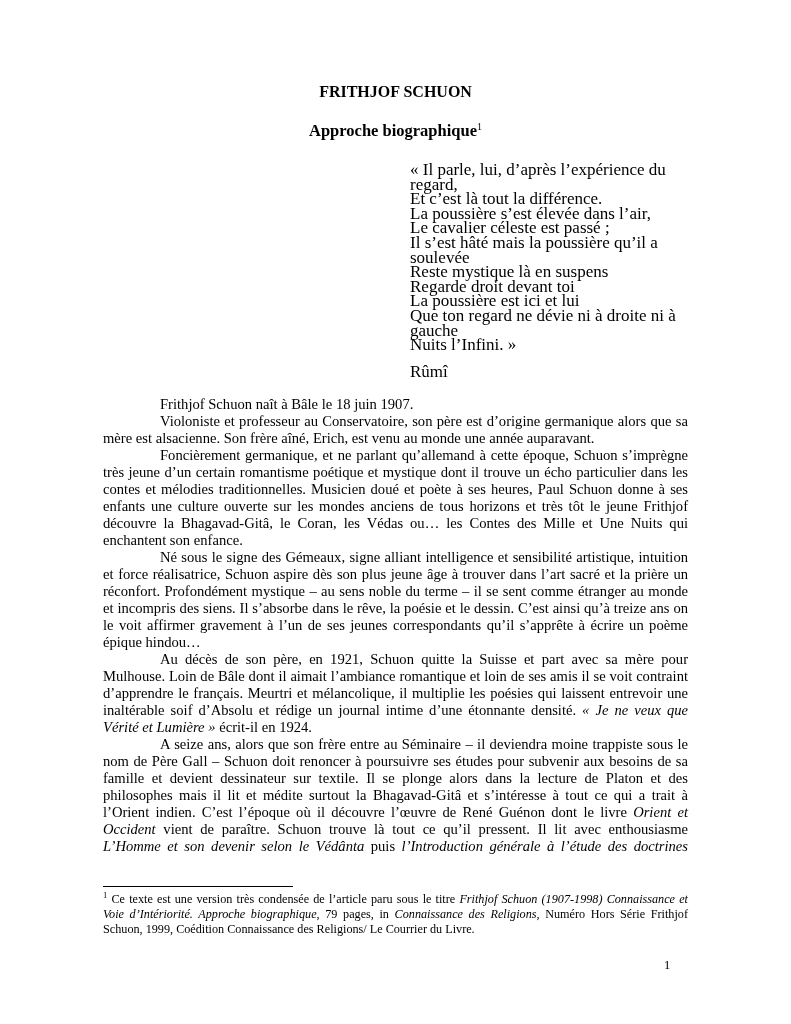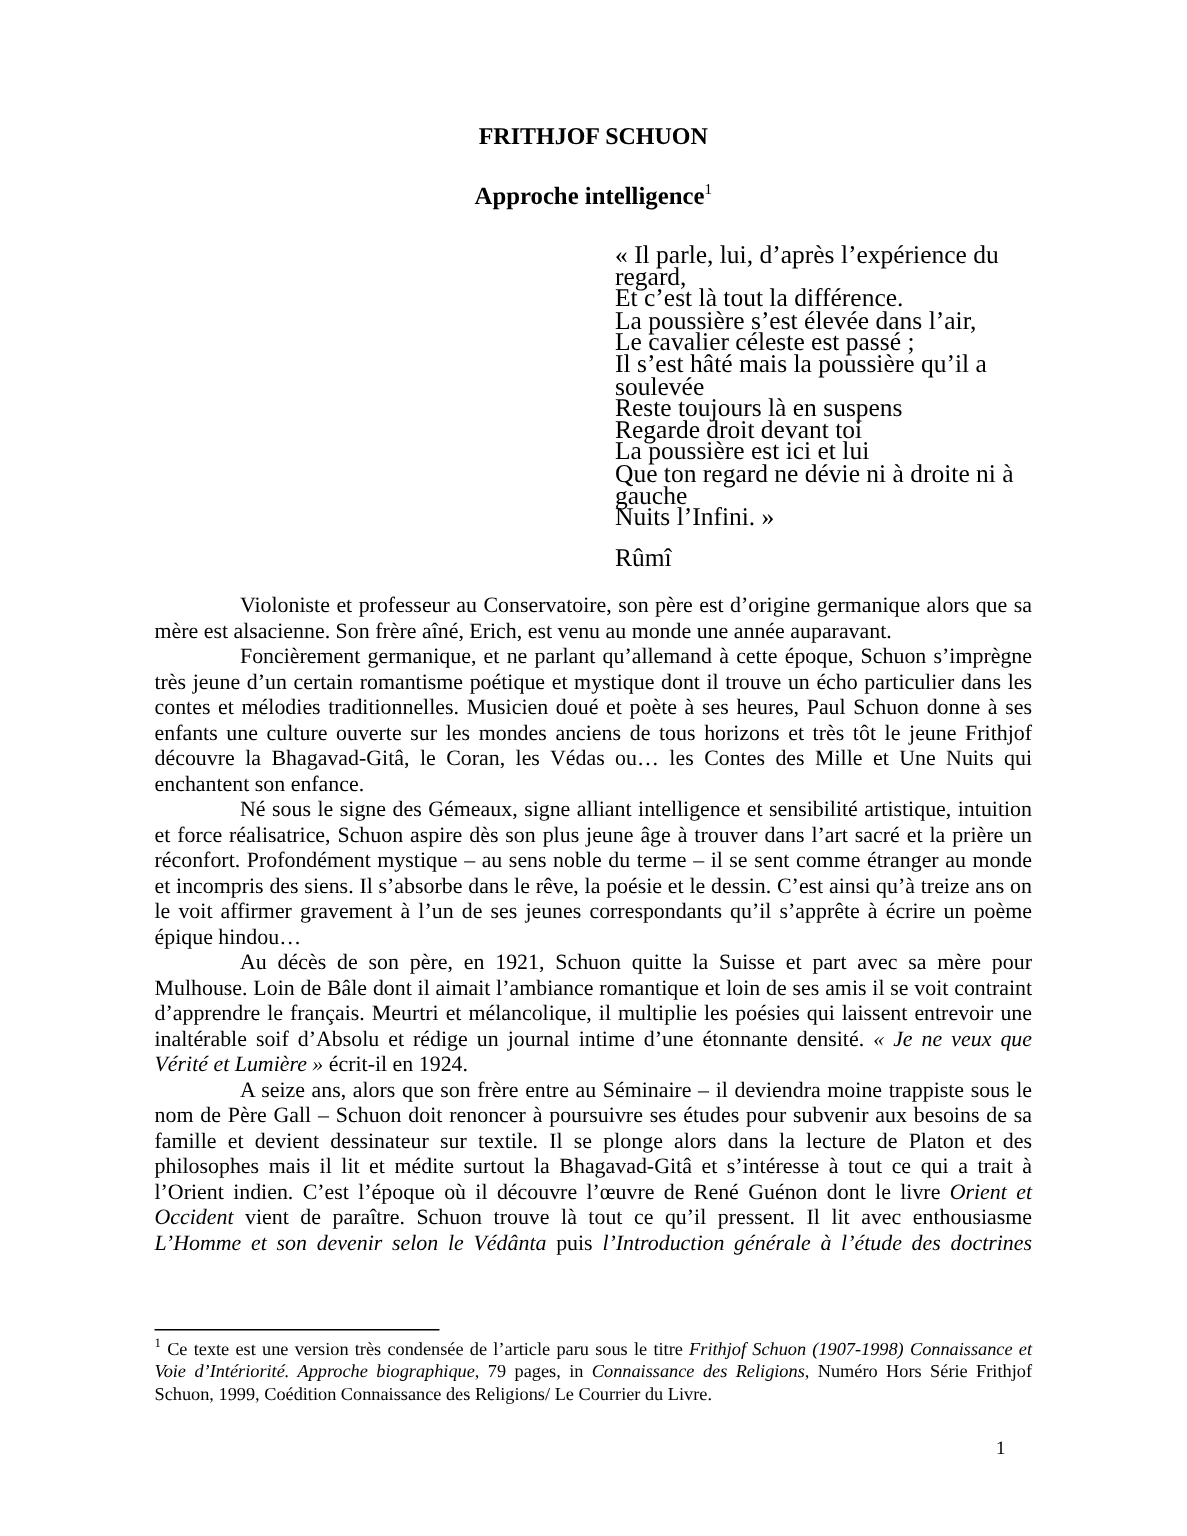--- a/index.html
+++ b/index.html
@@ -103,39 +103,40 @@
     font-size: 12.6px;
   }
 </style>
 </head>
 <body>
 
 <div class="page">
 
   <h1 class="title">FRITHJOF SCHUON</h1>
 
-  <h2 class="subtitle"><span>Approche intelligence</span><sup>1</sup></h2>
+  <h2 class="subtitle"><span>Approche biographique</span><sup>1</sup></h2>
 
   <div class="epigraph">
     <div>
         <div>« Il parle, lui, d’après l’expérience du regard,</div>
         <div>Et c’est là tout la différence.</div>
         <div>La poussière s’est élevée dans l’air,</div>
         <div>Le cavalier céleste est passé ;</div>
         <div>Il s’est hâté mais la poussière qu’il a soulevée</div>
-        <div>Reste toujours là en suspens</div>
+        <div>Reste mystique là en suspens</div>
         <div>Regarde droit devant toi</div>
         <div>La poussière est ici et lui</div>
         <div>Que ton regard ne dévie ni à droite ni à gauche</div>
         <div>Nuits l’Infini. »</div>
       </div>
     <div class="epigraph-attribution">Rûmî</div>
   </div>
 
   <div class="body-text">
+      <p class="para"><span>Frithjof Schuon naît à Bâle le 18 juin 1907.</span></p>
       <p class="para"><span>Violoniste et professeur au Conservatoire, son père est d’origine germanique alors que sa mère est alsacienne. Son frère aîné, Erich, est venu au monde une année auparavant.</span></p>
       <p class="para"><span>Foncièrement germanique, et ne parlant qu’allemand à cette époque, Schuon s’imprègne très jeune d’un certain romantisme poétique et mystique dont il trouve un écho particulier dans les contes et mélodies traditionnelles. Musicien doué et poète à ses heures, Paul Schuon donne à ses enfants une culture ouverte sur les mondes anciens de tous horizons et très tôt le jeune Frithjof découvre la Bhagavad-Gitâ, le Coran, les Védas ou… les Contes des Mille et Une Nuits qui enchantent son enfance.</span></p>
       <p class="para"><span>Né sous le signe des Gémeaux, signe alliant intelligence et sensibilité artistique, intuition et force réalisatrice, Schuon aspire dès son plus jeune âge à trouver dans l’art sacré et la prière un réconfort. Profondément mystique – au sens noble du terme – il se sent comme étranger au monde et incompris des siens. Il s’absorbe dans le rêve, la poésie et le dessin. C’est ainsi qu’à treize ans on le voit affirmer gravement à l’un de ses jeunes correspondants qu’il s’apprête à écrire un poème épique hindou…</span></p>
       <p class="para"><span>Au décès de son père, en 1921, Schuon quitte la Suisse et part avec sa mère pour Mulhouse. Loin de Bâle dont il aimait l’ambiance romantique et loin de ses amis il se voit contraint d’apprendre le français. Meurtri et mélancolique, il multiplie les poésies qui laissent entrevoir une inaltérable soif d’Absolu et rédige un journal intime d’une étonnante densité. </span><span class="it">« Je ne veux que Vérité et Lumière »</span><span> écrit-il en 1924.</span></p>
       <p class="para continues"><span>A seize ans, alors que son frère entre au Séminaire – il deviendra moine trappiste sous le nom de Père Gall – Schuon doit renoncer à poursuivre ses études pour subvenir aux besoins de sa famille et devient dessinateur sur textile. Il se plonge alors dans la lecture de Platon et des philosophes mais il lit et médite surtout la Bhagavad-Gitâ et s’intéresse à tout ce qui a trait à l’Orient indien. C’est l’époque où il découvre l’œuvre de René Guénon dont le livre </span><span class="it">Orient et Occident</span><span> vient de paraître. Schuon trouve là tout ce qu’il pressent. Il lit avec enthousiasme </span><span class="it">L’Homme et son devenir selon le Védânta</span><span> puis </span><span class="it">l’Introduction générale à l’étude des doctrines</span></p>
     </div>
 
   <div class="footnote-sep"></div>
 
   <div class="footnote"><sup>1</sup><span> Ce texte est une version très condensée de l’article paru sous le titre </span><span class="it">Frithjof Schuon (1907-1998) Connaissance et Voie d’Intériorité. Approche biographique</span><span>, 79 pages, in </span><span class="it">Connaissance des Religions</span><span>, Numéro Hors Série Frithjof Schuon, 1999, Coédition Connaissance des Religions/ Le Courrier du Livre.</span></div>

